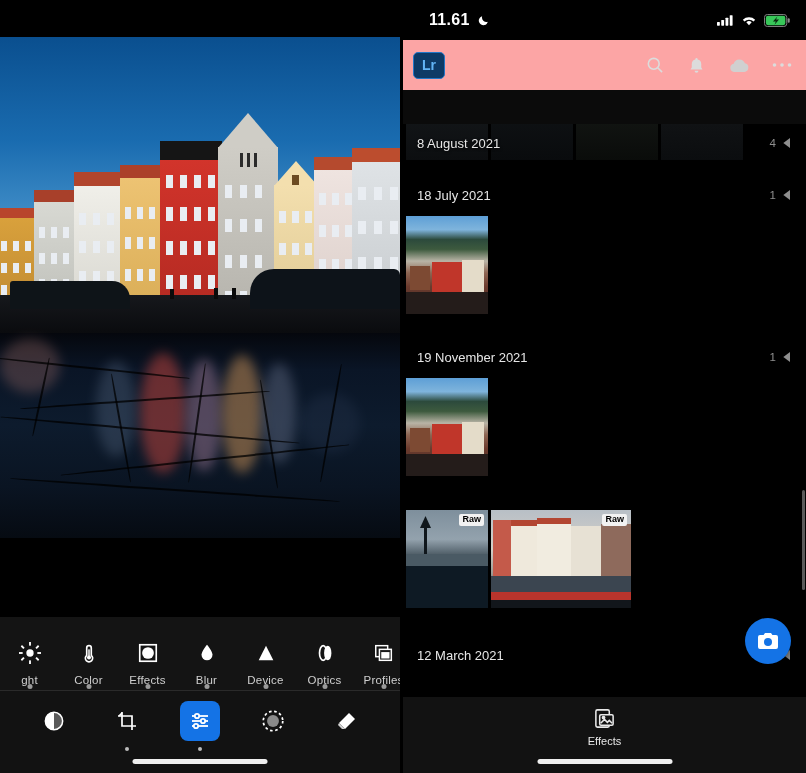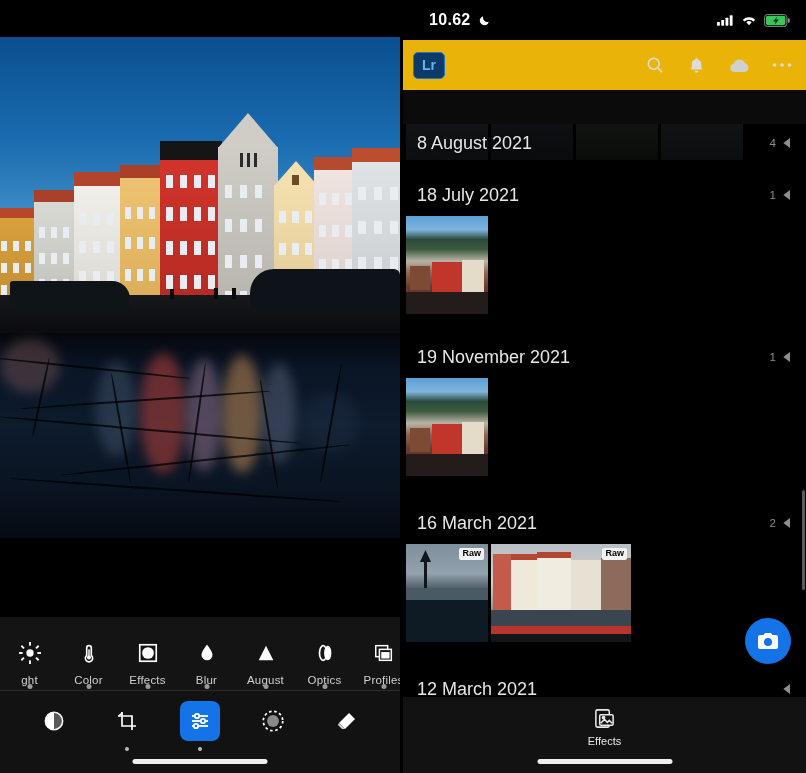--- a/index.html
+++ b/index.html
@@ -53,34 +53,34 @@
 
   
   #right-pane { position:relative; width:403px; height:773px; margin-left:3px; background:#0b0b0b; overflow:hidden; }
 
   #statusbar { height:40px; display:flex; align-items:center; justify-content:space-between;
     padding:0 16px 0 26px; background:#000; color:#fff; }
   .sb-left { display:flex; align-items:center; gap:7px; font-size:16px; font-weight:bold; letter-spacing:.3px; }
   .sb-right { display:flex; align-items:center; gap:7px; }
 
   #appbar { height:50px; display:flex; align-items:center; justify-content:space-between;
-    padding:0 14px 0 10px; background:#eab308; }
+    padding:0 14px 0 10px; background:#fca5a5; }
   #lr-logo { width:32px; height:27px; border-radius:5px; background:#0d3a66; border:1px solid #2176c7;
     display:flex; align-items:center; justify-content:center; color:#62b4f5; font-size:14px; font-weight:bold; }
   .appbar-icons { display:flex; align-items:center; gap:22px; color:#dcdcdc; }
 
   #titlebar { height:34px; display:flex; align-items:center; justify-content:space-between;
     padding:0 14px 0 14px; background:#0b0b0b; position:relative; z-index:5; }
   #title-group { display:flex; align-items:center; gap:7px; }
   #album-title { font-size:17px; font-weight:bold; color:#f2f2f2; }
 
   #grid-scroll { position:absolute; left:0; top:124px; width:403px; height:573px; overflow:hidden; background:#000; }
   .date-header { display:flex; align-items:center; justify-content:space-between;
     padding:0 14px 0 14px; height:26px; position:relative; z-index:3; }
-  .date-label { font-size:18px; color:#e6e6e6; text-shadow:0 1px 3px rgba(0,0,0,.95); }
+  .date-label { font-size:13px; color:#e6e6e6; text-shadow:0 1px 3px rgba(0,0,0,.95); }
   .date-right { display:flex; align-items:center; gap:7px; }
   .date-count { font-size:11.5px; color:#8e8e8e; }
   .thumb-row { display:flex; gap:3px; padding-left:3px; }
   .thumb { position:relative; width:82px; height:98px; background:#111; overflow:hidden; }
   .thumb.wide { width:140px; }
   .raw-badge { position:absolute; right:4px; top:4px; background:#f2f2f2; color:#000;
     font-size:9px; font-weight:bold; padding:1px 3px; border-radius:2px; line-height:1.1; }
 
   #scroll-indicator { position:absolute; right:1px; top:490px; width:3px; height:100px;
     background:#5a5a5a; border-radius:2px; z-index:6; }
@@ -341,21 +341,21 @@
           <div class="tlabel">Blur</div>
           <div class="tdot"></div>
         </div>
 
         <div class="tool">
           <div class="ticon">
             <svg width="22" height="22" viewBox="0 0 24 24" fill="#fff">
                 <path d="M12 4 L20 20 L4 20 Z"></path>
               </svg>
           </div>
-          <div class="tlabel">August</div>
+          <div class="tlabel">Device</div>
           <div class="tdot"></div>
         </div>
 
         <div class="tool">
           <div class="ticon">
             <svg width="22" height="22" viewBox="0 0 24 24">
                 <ellipse cx="10" cy="12" rx="4" ry="8" fill="none" stroke="#fff" stroke-width="1.8"></ellipse>
             <ellipse cx="15" cy="12" rx="4" ry="8" fill="#fff"></ellipse>
               </svg>
           </div>
@@ -429,21 +429,21 @@
         </div>
       </div>
       <div id="home-left"></div>
     </div>
   </div>
 
   <div id="right-pane">
 
     <div id="statusbar">
       <div class="sb-left">
-        <span>10.62</span>
+        <span>11.61</span>
         <span>
           <svg width="13" height="13" viewBox="0 0 24 24" fill="#fff">
               <path d="M20 14.5A8.5 8.5 0 0 1 9.5 4a8.5 8.5 0 1 0 10.5 10.5z"></path>
             </svg>
         </span>
       </div>
       <div class="sb-right">
         <span>
           <svg width="17" height="12" viewBox="0 0 18 12" fill="#fff">
             <rect x="0" y="8" width="3" height="4" rx="0.6"></rect>
@@ -564,31 +564,20 @@
             <div style="position:absolute;inset:0;background:linear-gradient(180deg,#5d9fd6 0%,#7fb4dc 14%,#2c4a3c 24%,#3d5a3e 34%,#b9b4a6 46%,#8d6552 58%,#6c3b2d 72%,#3c2b26 100%);"></div>
             <div style="position:absolute;left:26px;top:46px;width:30px;height:30px;background:#c0362a;"></div>
             <div style="position:absolute;left:56px;top:44px;width:22px;height:34px;background:#e4dcc9;"></div>
             <div style="position:absolute;left:4px;top:50px;width:20px;height:24px;background:#7d4a33;"></div>
             <div style="position:absolute;left:0;top:76px;width:82px;height:22px;background:#241c1a;"></div>
           </div>
         </div>
       </div>
 
       <div style="margin-top:34px;">
-        <div class="date-header">
-          <span class="date-label">16 March 2021</span>
-          <span class="date-right">
-            <span class="date-count">2</span>
-            <span>
-              <svg width="9" height="10" viewBox="0 0 10 12" fill="#8e8e8e">
-                  <path d="M8 0 L8 12 L0 6 Z"></path>
-                </svg>
-            </span>
-          </span>
-        </div>
         <div class="thumb-row" style="margin-top:8px;">
           <div class="thumb">
             <div style="position:absolute;inset:0;background:linear-gradient(180deg,#7e8f9c 0%,#93a2ad 30%,#3c4a53 50%,#17242e 72%,#0a1118 100%);"></div>
             <div style="position:absolute;left:18px;top:12px;width:3px;height:34px;background:#10171c;"></div>
             <div style="position:absolute;left:14px;top:6px;width:11px;height:12px;background:#10171c;clip-path:polygon(50% 0,100% 100%,0 100%);"></div>
             <div style="position:absolute;left:0;top:44px;width:82px;height:12px;background:#4a5a64;"></div>
             <div style="position:absolute;left:0;top:56px;width:82px;height:42px;background:#0e1a24;"></div>
             <div class="raw-badge">Raw</div>
           </div>
           <div class="thumb wide">

